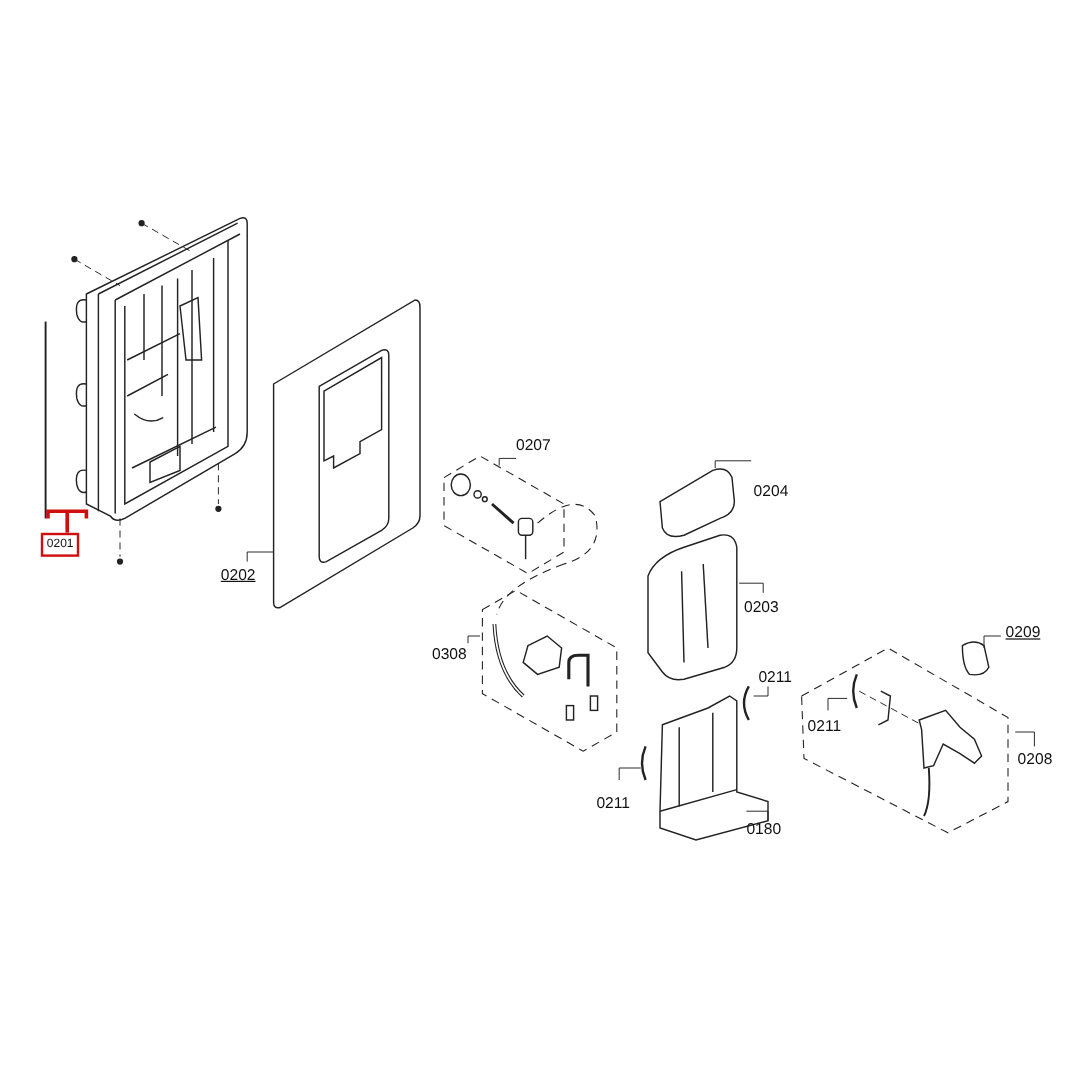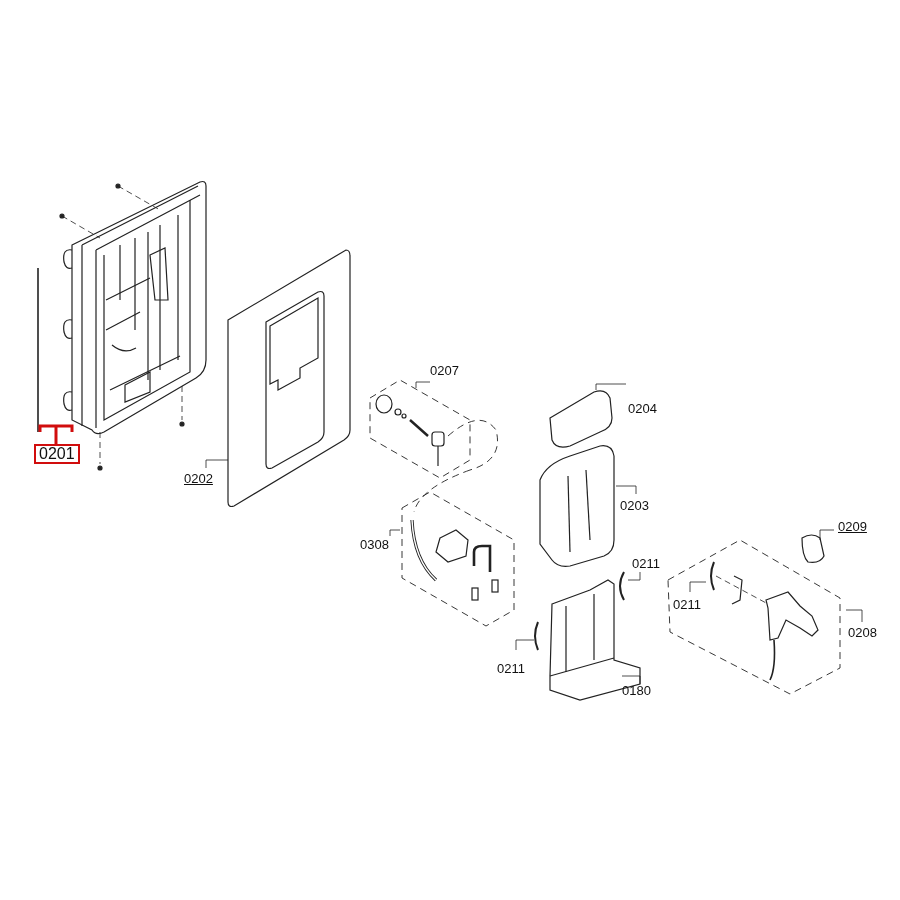--- a/index.html
+++ b/index.html
@@ -1,19 +1,19 @@
 <!DOCTYPE html>
 <html><head>
 <meta charset="utf-8">
 <style>
   html,body{margin:0;padding:0;background:#fff;}
   body{width:900px;height:900px;position:relative;overflow:hidden;font-family:"Liberation Sans",sans-serif;}
   svg{position:absolute;left:0;top:0;}
   .lbl{position:absolute;font-size:13px;color:#111;line-height:14px;}
-  .lbl-hl{position:absolute;font-size:16px;color:#111;line-height:14px;border:2px solid #d10d0d;padding:1px 3px;background:#fff;}
+  .lbl-hl{position:absolute;font-size:10px;color:#111;line-height:14px;border:2px solid #d10d0d;padding:1px 3px;background:#fff;}
   .part{cursor:pointer;}
 </style>
 </head>
 <body>
 
 <svg width="900" height="900" viewBox="0 0 900 900" fill="none" stroke="#222" stroke-width="1.2">
 
   <g class="part">
     <path d="M72,245 L200,182 Q206,180 206,186 L206,360 Q206,372 196,378 L104,432 Q96,436 92,430 L72,420 Z" fill="#fff"></path>
     <path d="M82,245 L82,426 M82,245 L198,186"></path>

